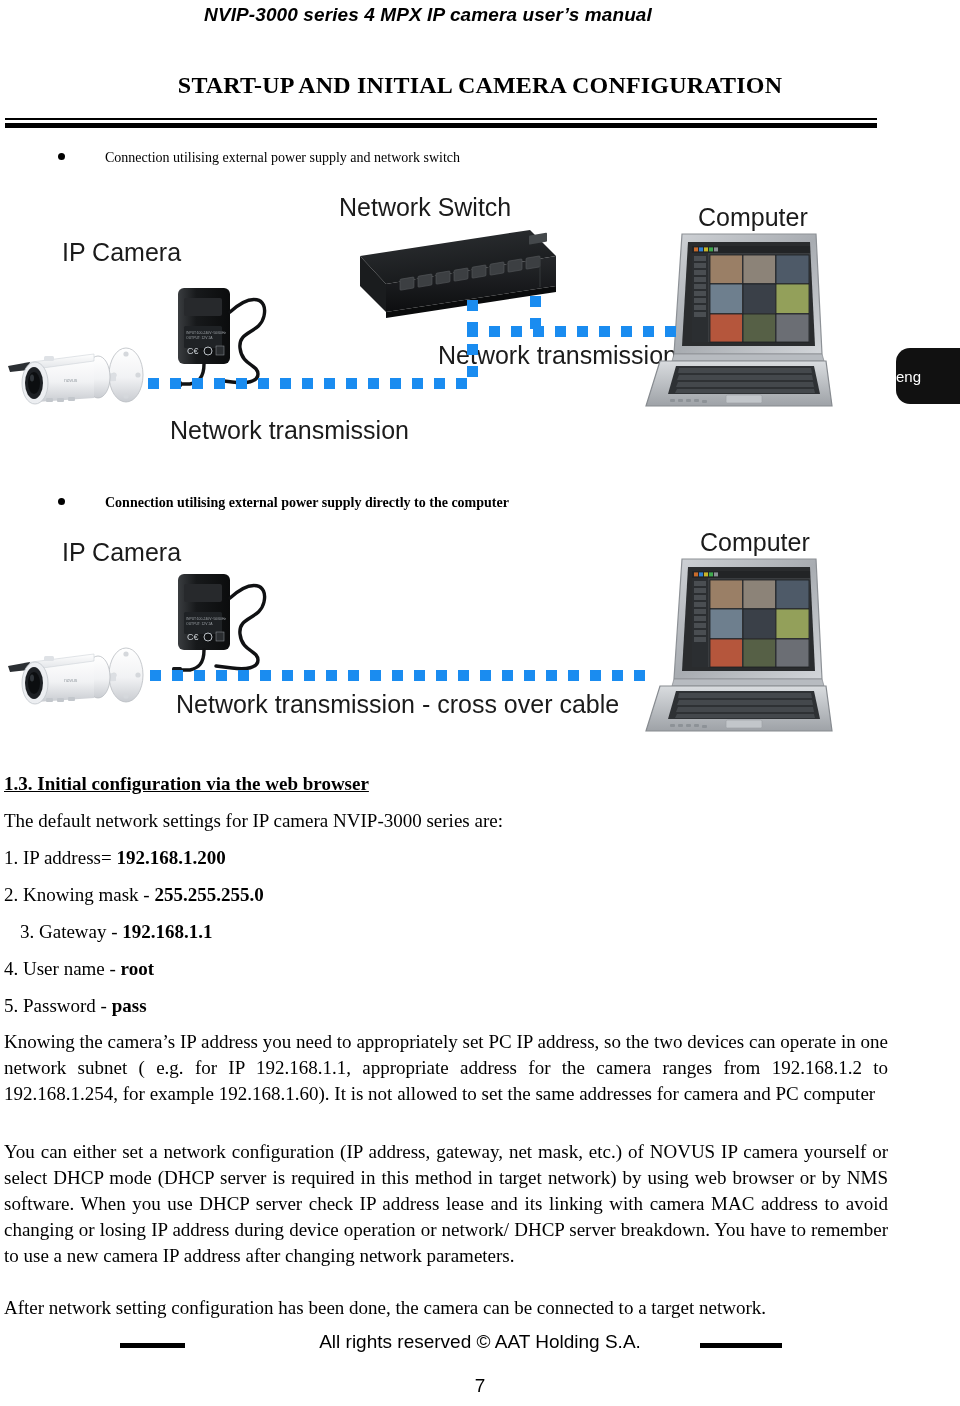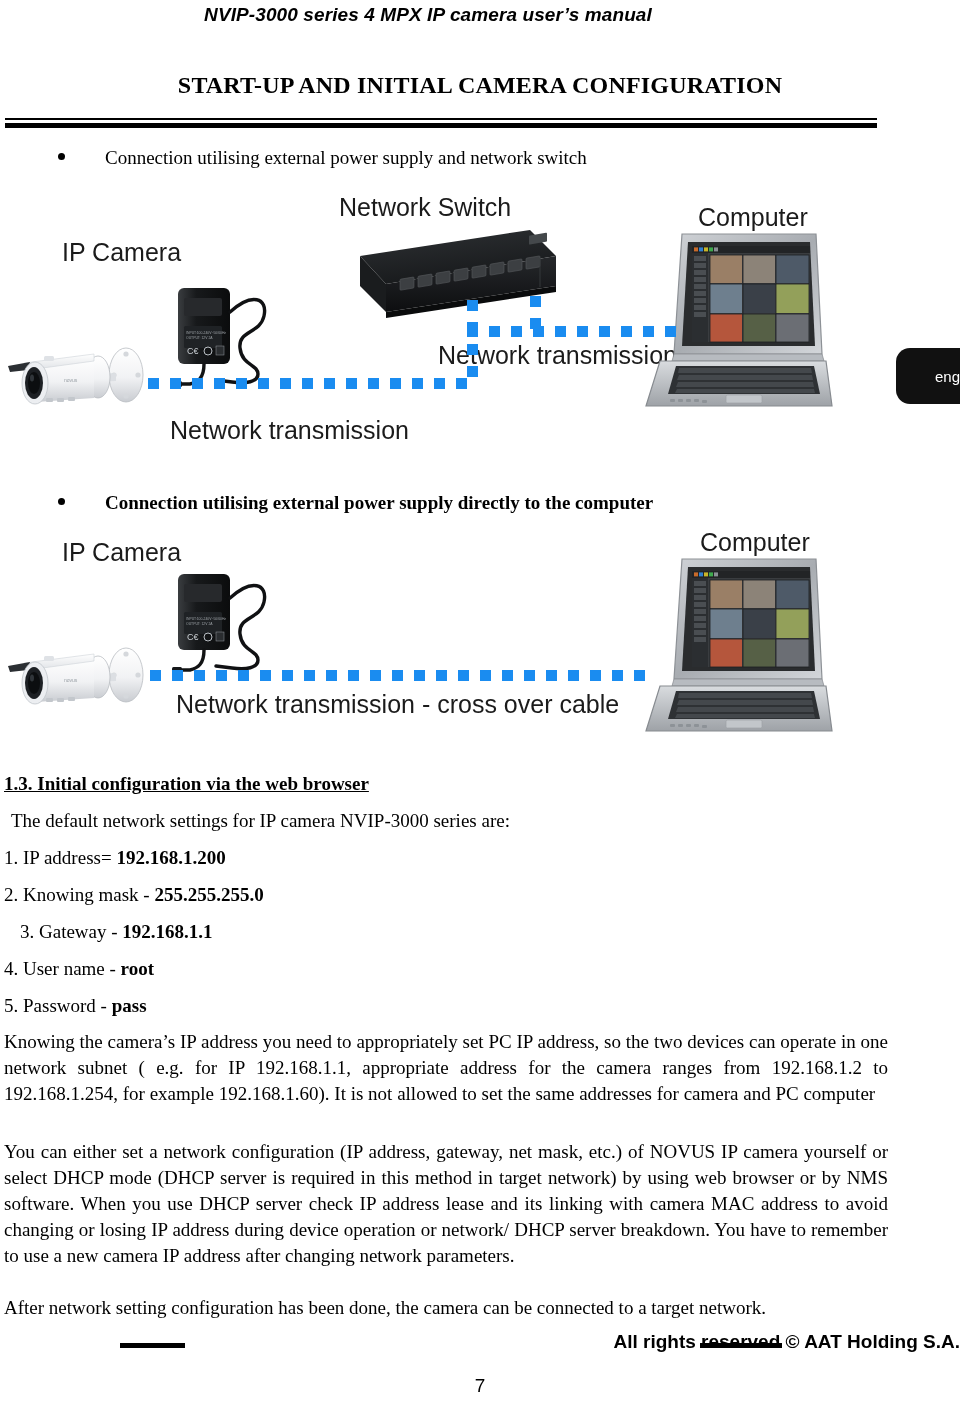--- a/index.html
+++ b/index.html
@@ -48,21 +48,21 @@
     left: 5px;
     width: 872px;
   }
   .rule-thin { height: 2px; background: #000; }
   .rule-gap  { height: 3px; background: #fff; }
   .rule-thick{ height: 5px; background: #000; }
 
   
   .bullet-row {
     position: absolute;
-    font-size: 19px;
+    font-size: 14px;
     line-height: 24px;
   }
   .bullet-dot {
     position: absolute;
     left: 0;
     top: 7px;
     width: 7px;
     height: 7px;
     background: #000;
     border-radius: 50%;
@@ -101,21 +101,21 @@
     top: 348px;
     width: 64px;
     height: 56px;
     background: #111111;
     border-radius: 14px 0 0 14px;
     color: #ffffff;
     font-family: "Liberation Sans", sans-serif;
     font-size: 15px;
     display: flex;
     align-items: center;
-    justify-content: flex-end;
+    justify-content: flex-start;
   }
 
   
   .art { position: absolute; }
 
   
   .sec-heading {
     position: absolute;
     font-size: 19px;
     font-weight: bold;
@@ -143,24 +143,23 @@
     height: 5px;
     background: #000;
   }
   .footer-bar-left  { left: 120px;  width: 65px; }
   .footer-bar-right { left: 700px;  width: 82px; }
   .footer-text {
     position: absolute;
     top: 1331px;
     left: 0;
     width: 960px;
-    text-align: right;
+    text-align: center;
     font-family: "Liberation Sans", sans-serif;
     font-size: 19px;
-    font-weight: bold;
   }
   .page-number {
     position: absolute;
     top: 1375px;
     left: 0;
     width: 960px;
     text-align: center;
     font-family: "Liberation Sans", sans-serif;
     font-size: 19px;
   }
@@ -520,21 +519,21 @@
       <rect x="48" y="171" width="5" height="3" rx="1"></rect>
       <rect x="56" y="171" width="5" height="3" rx="1"></rect>
       <rect x="64" y="171" width="5" height="3" rx="1"></rect>
       <rect x="72" y="172" width="5" height="3" rx="1"></rect>
     </g>
 </svg>
 
 <div class="dash-h" style="top:670px; left:150px; width:498px;"></div>
 
 <div class="sec-heading" style="top:773px; left:4px;text-decoration:underline;">1.3. Initial configuration via the web browser</div>
-<div class="body-line" style="top:809px; left:4px;margin-left:7px;">The default network settings for IP camera  NVIP-3000 series are:</div>
+<div class="body-line" style="top:809px; left:4px;">The default network settings for IP camera  NVIP-3000 series are:</div>
 
 <div class="body-line" style="top:846px; left:4px;">
   <span>1.</span>
   <span>IP address=</span>
   <b>192.168.1.200</b>
 </div>
 <div class="body-line" style="top:883px; left:4px;">
   <span>2.</span>
   <span>Knowing mask -</span>
   <b>255.255.255.0</b>

